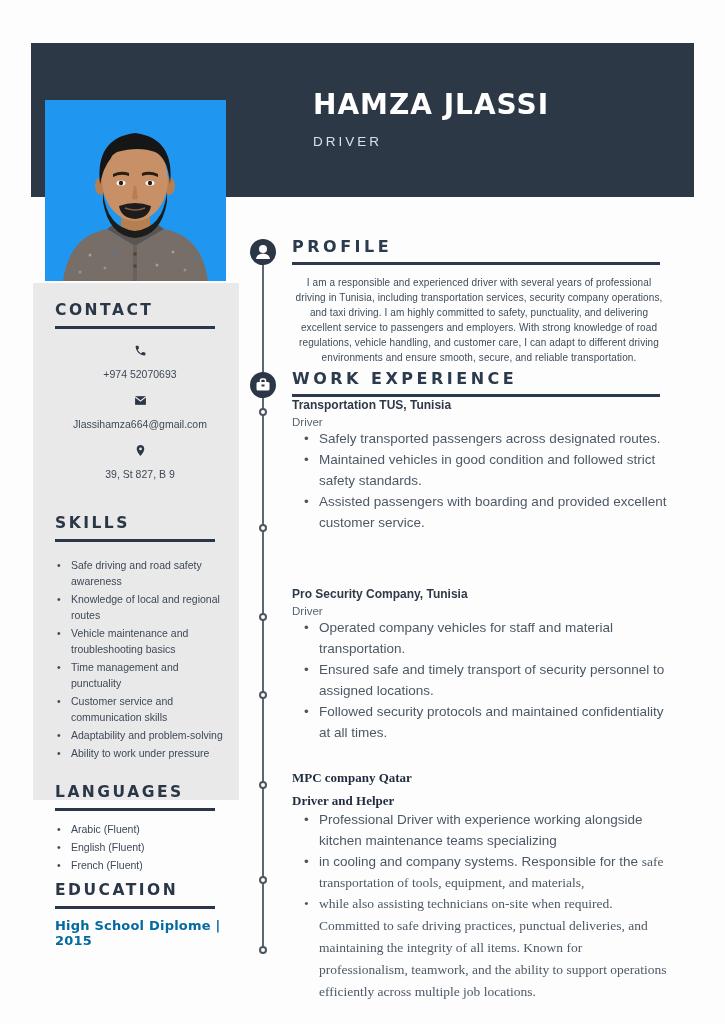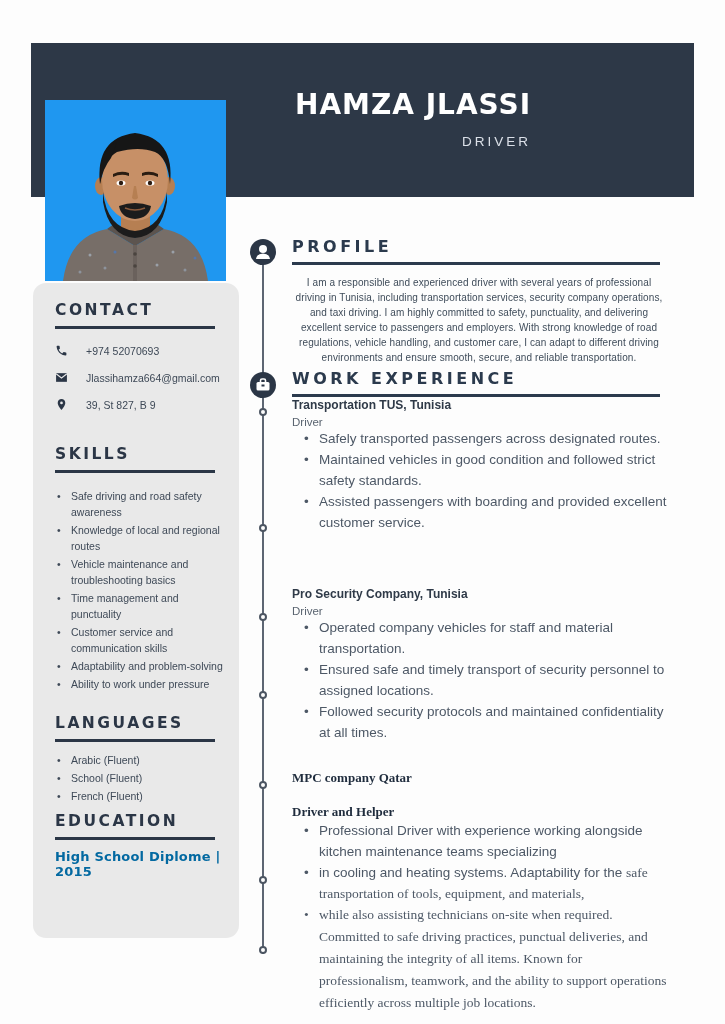--- a/index.html
+++ b/index.html
@@ -2,32 +2,32 @@
 <html><head>
 <meta charset="utf-8">
 <style>
   * { margin:0; padding:0; box-sizing:border-box; }
   html,body { background:#fff; }
   body { font-family:"Liberation Sans", sans-serif; }
   .page { position:relative; width:725px; height:1024px; background:#fdfdfd; overflow:hidden; margin:0 auto; }
 
   
   .header-band { position:absolute; left:31px; top:43px; width:663px; height:154px; background:#2d3847; }
-  .name-block { position:absolute; left:295px; top:88px;text-align:right; }
+  .name-block { position:absolute; left:313px; top:88px; }
   .person-name { font-family:"DejaVu Sans", sans-serif; font-weight:bold; font-size:28px; letter-spacing:1px; color:#ffffff; }
   .person-title { margin-top:13px; font-size:13.5px; letter-spacing:3px; color:#dbe0e8; }
 
   
   .photo { position:absolute; left:45px; top:100px; width:181px; height:181px; display:block; }
 
   
-  .sidebar { position:absolute; left:33px; top:283px; width:206px; height:655px; background:#e9e9e9; padding:18px 14px 0 22px; color:#3e4957;border-radius:13px; }
+  .sidebar { position:absolute; left:33px; top:283px; width:206px; height:517px; background:#e9e9e9; padding:18px 14px 0 22px; color:#3e4957; }
   .sb-heading { font-family:"DejaVu Sans", sans-serif; font-weight:bold; font-size:15.5px; letter-spacing:2.5px; color:#2b3646; }
   .sb-rule { width:160px; height:3px; background:#2b3646; margin:7px 0 15px 0; }
-  .contact-row { display:flex; align-items:center; gap:18px; margin-bottom:14px; font-size:10.5px; color:#3e4957; }
+  .contact-row { display:flex; align-items:center; gap:11px; margin-bottom:14px; font-size:10.5px; color:#3e4957;flex-direction:column; }
   .contact-icon { width:13px; height:13px; flex:0 0 13px; }
   .sb-list { list-style:none; font-size:10.5px; line-height:16px; color:#3e4957; }
   .sb-list li { position:relative; padding-left:16px; margin-bottom:2px; }
   .sb-list li::before { content:"•"; position:absolute; left:2px; top:0; color:#3e4957; }
   .sb-gap-sm { height:20px; }
   .sb-gap-xs { height:6px; }
   .education-line { font-family:"DejaVu Sans", sans-serif; font-weight:bold; font-size:13px; color:#0369a1; letter-spacing:0.2px; }
 
   
   .tl-line { position:absolute; left:262px; top:252px; width:2px; height:702px; background:#5d6673; }
@@ -43,21 +43,21 @@
   .profile-text { margin-top:10px; font-size:10px; line-height:15px; color:#3f4c5a; letter-spacing:0.1px;text-align:center; }
 
   .job { position:absolute; left:292px; width:376px; }
   .job-company { font-weight:bold; font-size:12px; color:#2f3a48; }
   .job-role { margin-top:4px; font-size:11.5px; color:#5a6470; }
   .job-bullets { list-style:none; font-size:13.5px; line-height:21px; color:#4d5866; }
   .job-bullets li { position:relative; padding-left:27px; }
   .job-bullets li::before { content:"•"; position:absolute; left:12px; top:0; color:#4d5866; }
   .serif { font-family:"Liberation Serif", serif; }
   .job-serif .job-company, .job-serif .job-role { font-family:"Liberation Serif", serif; font-size:13px; color:#1f2c3d; }
-  .job-serif .job-role { font-weight:bold; margin-top:18px; }
+  .job-serif .job-role { font-weight:bold; margin-top:7px; }
   .job-serif .job-bullets li.all-serif { font-family:"Liberation Serif", serif; line-height:22px; }
 </style>
 </head>
 <body>
 
 <div class="page">
 
   <div class="header-band"></div>
   <div class="name-block">
     <div class="person-name">HAMZA JLASSI</div>
@@ -142,21 +142,21 @@
       <li>Customer service and communication skills</li>
       <li>Adaptability and problem-solving</li>
       <li>Ability to work under pressure</li>
     </ul>
 
     <div class="sb-gap-sm"></div>
     <div class="sb-heading">LANGUAGES</div>
     <div class="sb-rule" style="margin-bottom:10px;"></div>
     <ul class="sb-list">
       <li>Arabic (Fluent)</li>
-      <li>School (Fluent)</li>
+      <li>English (Fluent)</li>
       <li>French (Fluent)</li>
     </ul>
 
     <div class="sb-gap-xs"></div>
     <div class="sb-heading">EDUCATION</div>
     <div class="sb-rule" style="margin-bottom:9px;"></div>
     <div class="education-line">High School Diplome | 2015</div>
   </div>
 
   <div class="tl-line"></div>
@@ -208,18 +208,18 @@
       <li>Ensured safe and timely transport of security personnel to assigned locations.</li>
       <li>Followed security protocols and maintained confidentiality at all times.</li>
     </ul>
   </div>
 
   <div class="job job-serif" style="top:770px">
     <div class="job-company">MPC company Qatar</div>
     <div class="job-role">Driver and Helper</div>
     <ul class="job-bullets">
       <li>Professional Driver with experience working alongside kitchen maintenance teams specializing</li>
-      <li><span>in cooling and heating systems. Adaptability for the </span><span class="serif">safe transportation of tools, equipment, and materials,</span></li>
+      <li><span>in cooling and company systems. Responsible for the </span><span class="serif">safe transportation of tools, equipment, and materials,</span></li>
       <li class="all-serif">while also assisting technicians on-site when required. Committed to safe driving practices, punctual deliveries, and maintaining the integrity of all items. Known for professionalism, teamwork, and the ability to support operations efficiently across multiple job locations.</li>
     </ul>
   </div>
 
 </div>
 
 </body></html>

